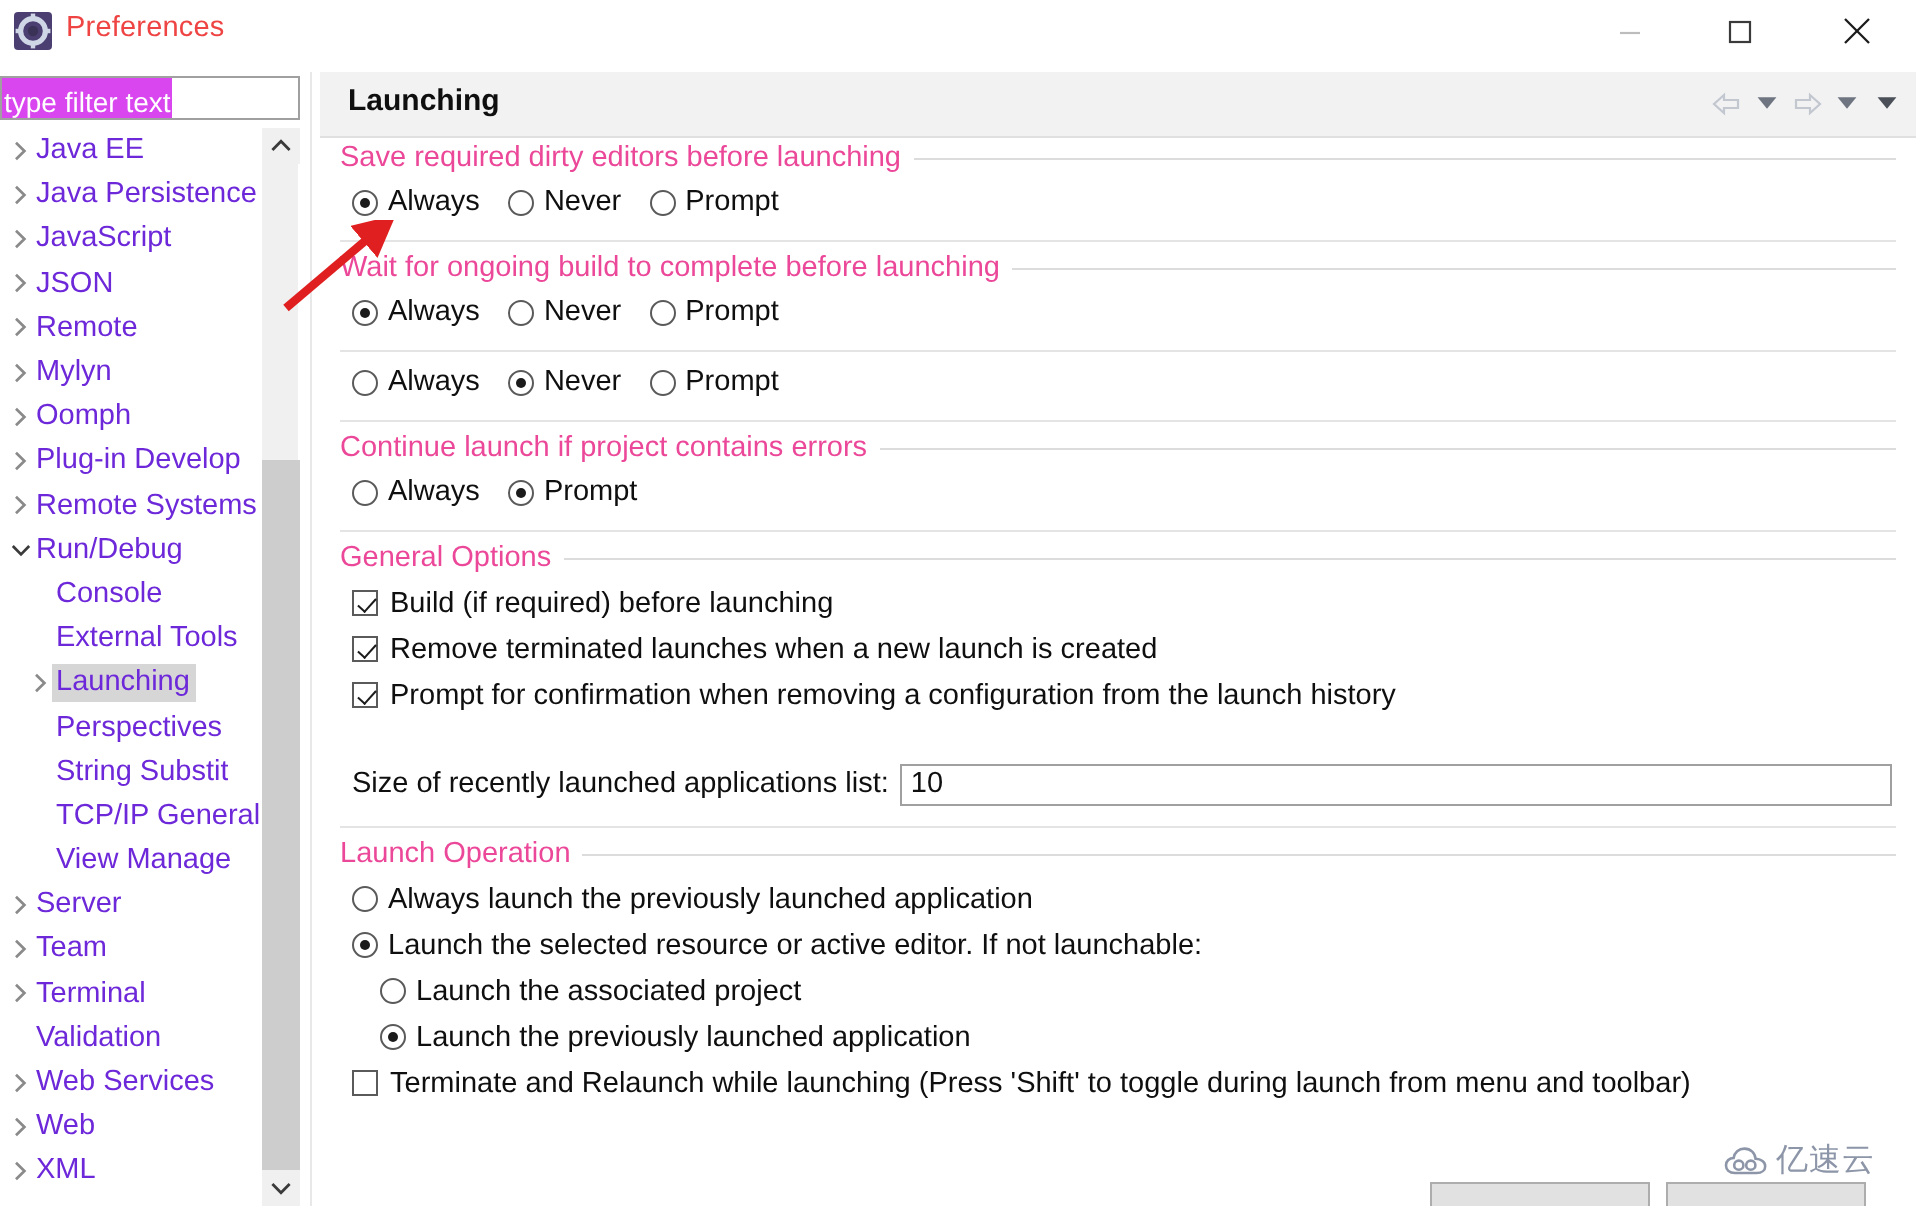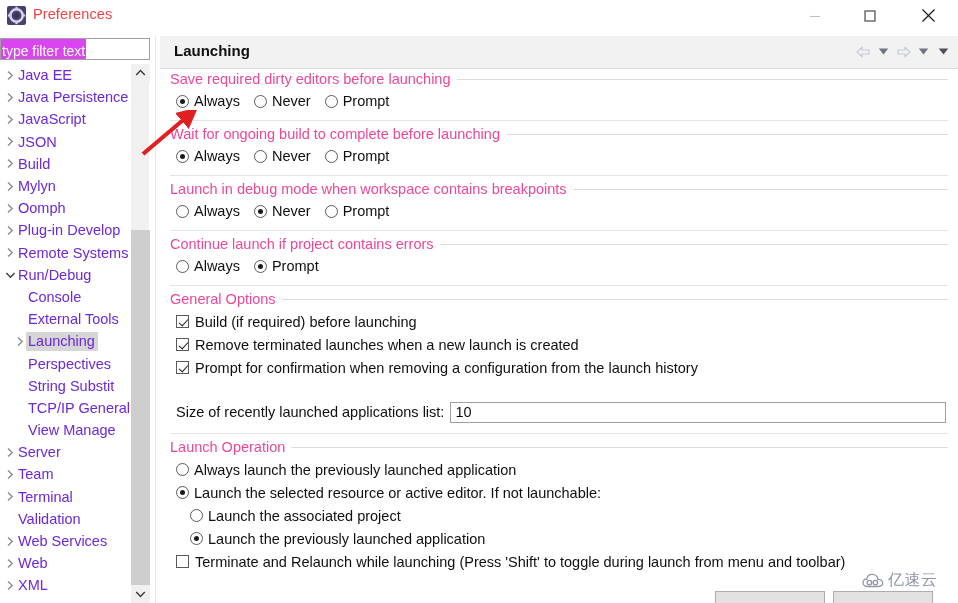--- a/index.html
+++ b/index.html
@@ -356,21 +356,21 @@
           </svg>
         </span>
         <span class="lbl">JSON</span>
       </div>
       <div class="tree-row lvl1">
         <span class="chev">
           <svg width="8" height="11" viewBox="0 0 8 11">
             <polyline points="2,1.4 6.2,5.5 2,9.6" fill="none" stroke="#8a8a8a" stroke-width="1.35"></polyline>
           </svg>
         </span>
-        <span class="lbl">Build</span>
+        <span class="lbl">Remote</span>
       </div>
       <div class="tree-row lvl1">
         <span class="chev">
           <svg width="8" height="11" viewBox="0 0 8 11">
             <polyline points="2,1.4 6.2,5.5 2,9.6" fill="none" stroke="#8a8a8a" stroke-width="1.35"></polyline>
           </svg>
         </span>
         <span class="lbl">Mylyn</span>
       </div>
       <div class="tree-row lvl1">
@@ -581,24 +581,20 @@
               </div>
               <div class="opt">
                 <span class="radio"></span>
                 <span>Prompt</span>
               </div>
             </div>
           </div>
         </div>
         <div class="sep-line"></div>
         <div class="group">
-          <div class="group-title">
-            <span class="gt-text">Launch in debug mode when workspace contains breakpoints</span>
-            <span class="gt-line"></span>
-          </div>
           <div class="group-body">
             <div class="optrow">
               <div class="opt">
                 <span class="radio"></span>
                 <span>Always</span>
               </div>
               <div class="opt">
                 <span class="radio on"></span>
                 <span>Never</span>
               </div>

